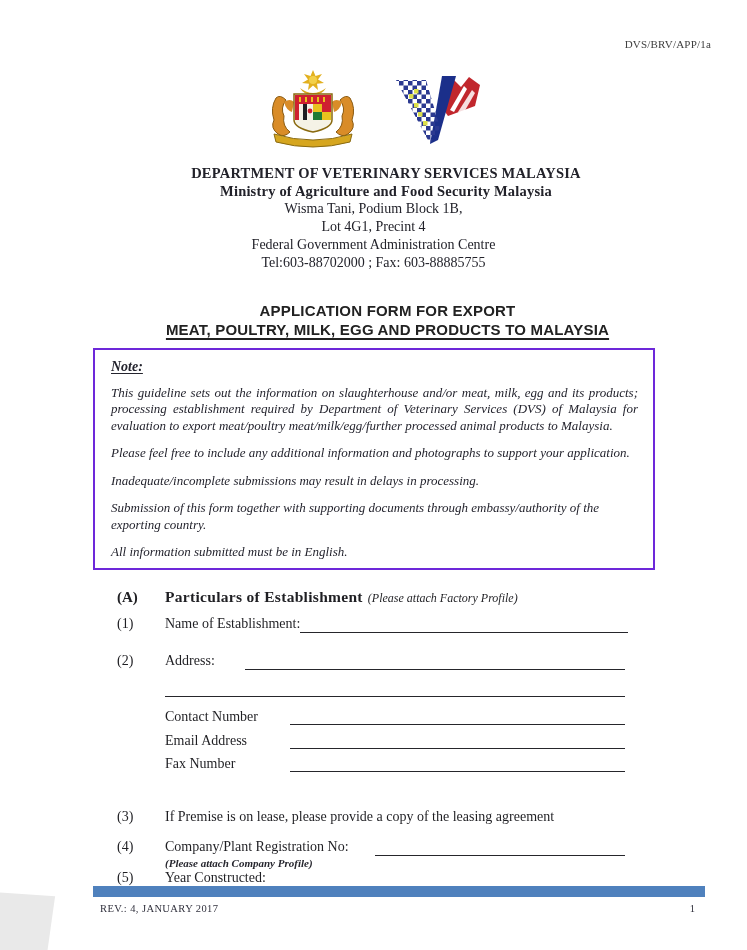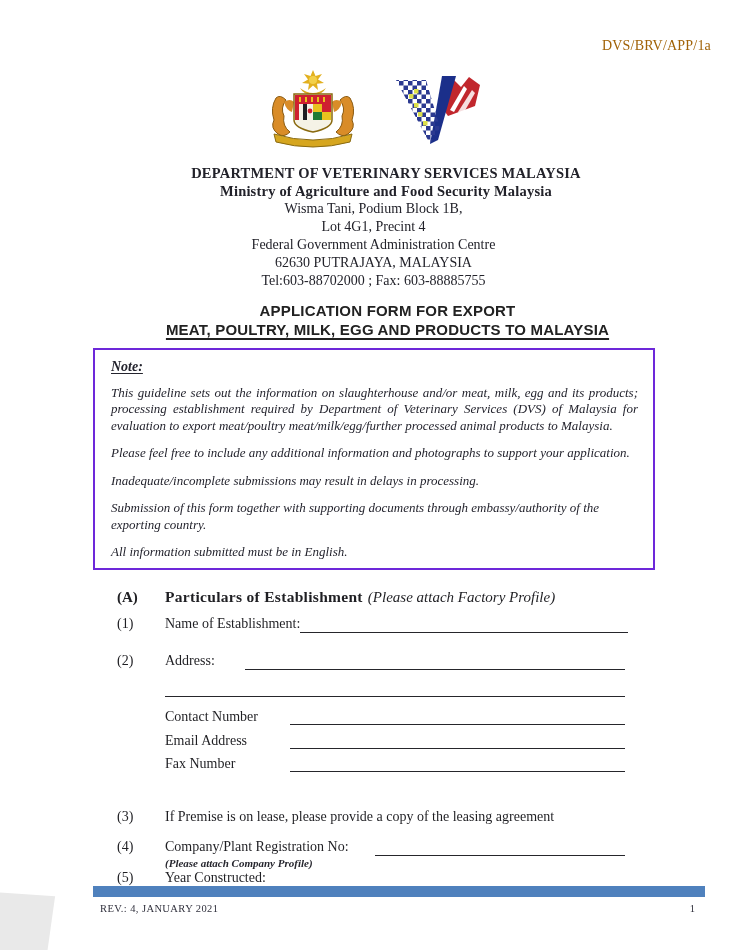--- a/index.html
+++ b/index.html
@@ -8,21 +8,21 @@
     width: 747px; height: 950px;
     font-family: "Liberation Serif", serif;
     color: #1f1f23;
     position: relative;
     overflow: hidden;
   }
   .page { position: absolute; inset: 0; background: #fff; }
 
   .doc-ref {
     position: absolute; top: 38px; right: 36px;
-    font-size: 14px; letter-spacing: 0.2px; color: #a16207;
+    font-size: 11px; letter-spacing: 0.2px; color: #404040;
   }
 
   .logos {
     position: absolute; top: 68px; left: 0; width: 100%;
     display: flex; justify-content: center; align-items: center; gap: 30px;
   }
 
   .org-header {
     position: absolute; top: 164px; left: 0; width: 100%;
     text-align: center; line-height: 18px; font-size: 14px; color: #22222a;
@@ -56,21 +56,21 @@
   }
   .note-box p { margin: 0 0 11px 0; }
   .note-box p.justified { text-align: justify; }
 
   .section-heading {
     position: absolute; top: 588px; left: 117px; width: 538px;
     display: flex; align-items: baseline;
   }
   .section-heading .num { width: 48px; font-weight: bold; font-size: 15px; flex: none; }
   .section-heading .sec-title { font-weight: bold; font-size: 15.5px; letter-spacing: 0.3px; }
-  .section-heading .sec-suffix { font-style: italic; font-size: 15px; margin-left: 5px; }
+  .section-heading .sec-suffix { font-style: italic; font-size: 12px; margin-left: 5px; }
 
   .form-row {
     position: absolute; left: 117px; width: 538px;
     display: flex; align-items: flex-end;
     font-size: 14px; line-height: 18px;
   }
   .form-row .num { width: 48px; flex: none; }
   .fill-line {
     flex: 1; border-bottom: 1.5px solid #26262b;
     height: 18px; margin-right: 30px;
@@ -178,21 +178,20 @@
       <rect x="33" y="49" width="4.5" height="4.5" fill="#dde04a"></rect>
     </svg>
   </div>
 
   <div class="org-header">
     <div class="bold-line">DEPARTMENT OF VETERINARY SERVICES MALAYSIA</div>
     <div class="bold-line">Ministry of Agriculture and Food Security Malaysia</div>
     <div>Wisma Tani, Podium Block 1B,</div>
     <div>Lot 4G1, Precint 4</div>
     <div>Federal Government Administration Centre</div>
-    <div>62630 PUTRAJAYA, MALAYSIA</div>
     <div>Tel:603-88702000 ; Fax: 603-88885755</div>
   </div>
 
   <div class="form-title">
     <div>APPLICATION FORM FOR EXPORT</div>
     <div class="underlined">MEAT, POULTRY, MILK, EGG AND PRODUCTS TO MALAYSIA</div>
   </div>
 
   <div class="note-box">
     <span class="note-heading">Note:</span>
@@ -250,16 +249,16 @@
   <div class="item4-note">(Please attach Company Profile)</div>
 
   <div class="form-row row-item5">
     <span class="num">(5)</span>
     <span class="label">Year Constructed:</span>
     <span class="fill-line"></span>
   </div>
 
   <div class="accent-bar"></div>
   <div class="page-corner"></div>
-  <div class="footer-rev">REV.: 4, JANUARY 2021</div>
+  <div class="footer-rev">REV.: 4, JANUARY 2017</div>
   <div class="footer-page">1</div>
 
 </div>
 
 </body></html>

